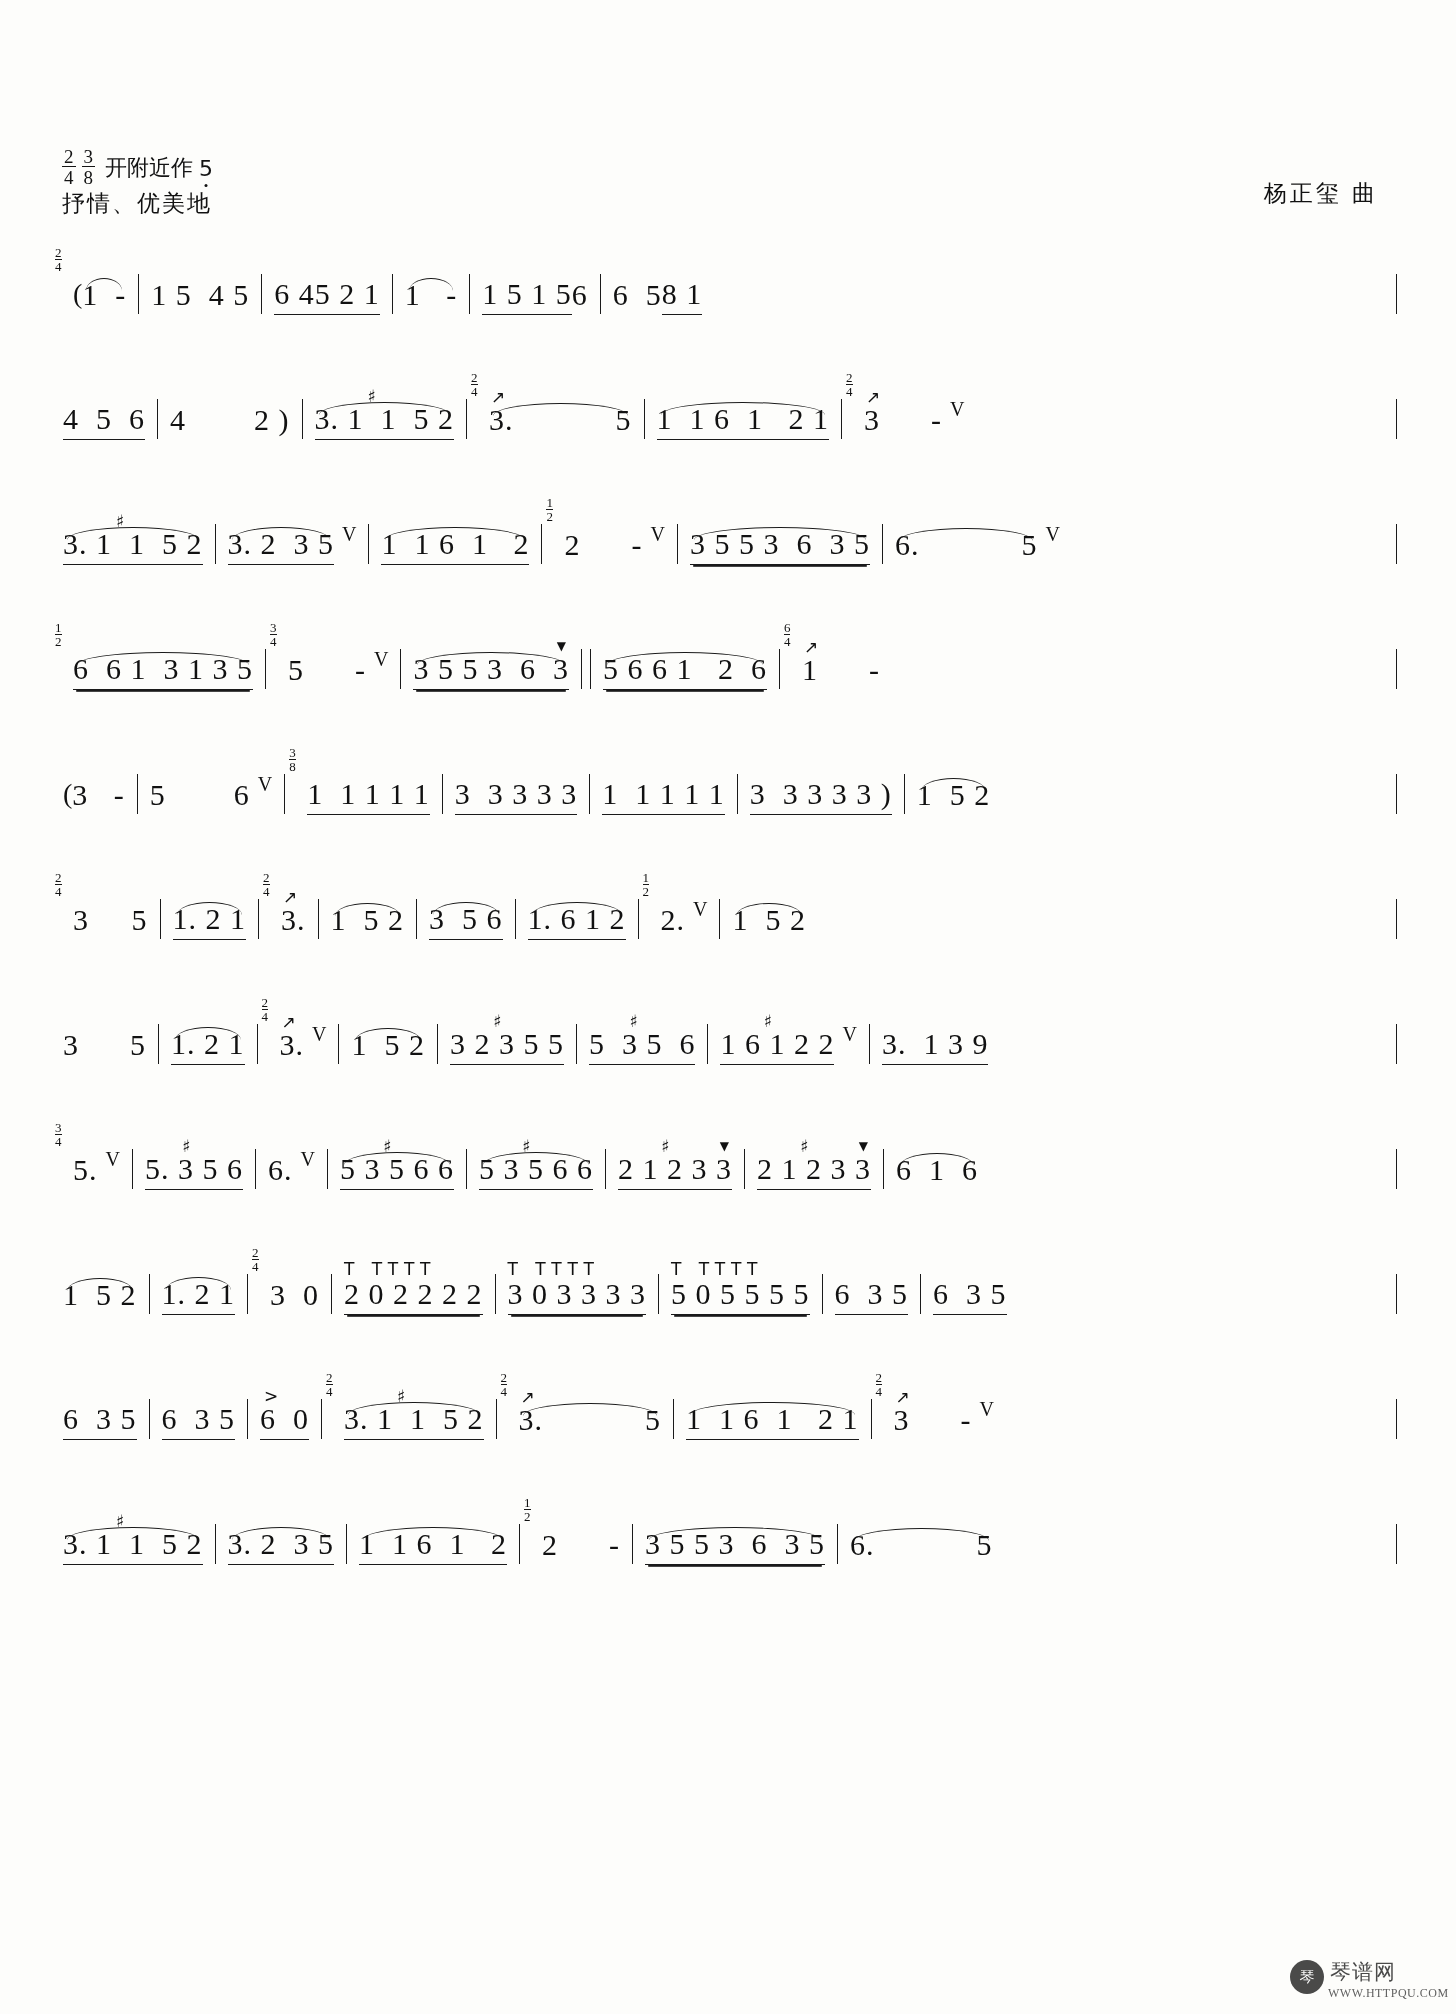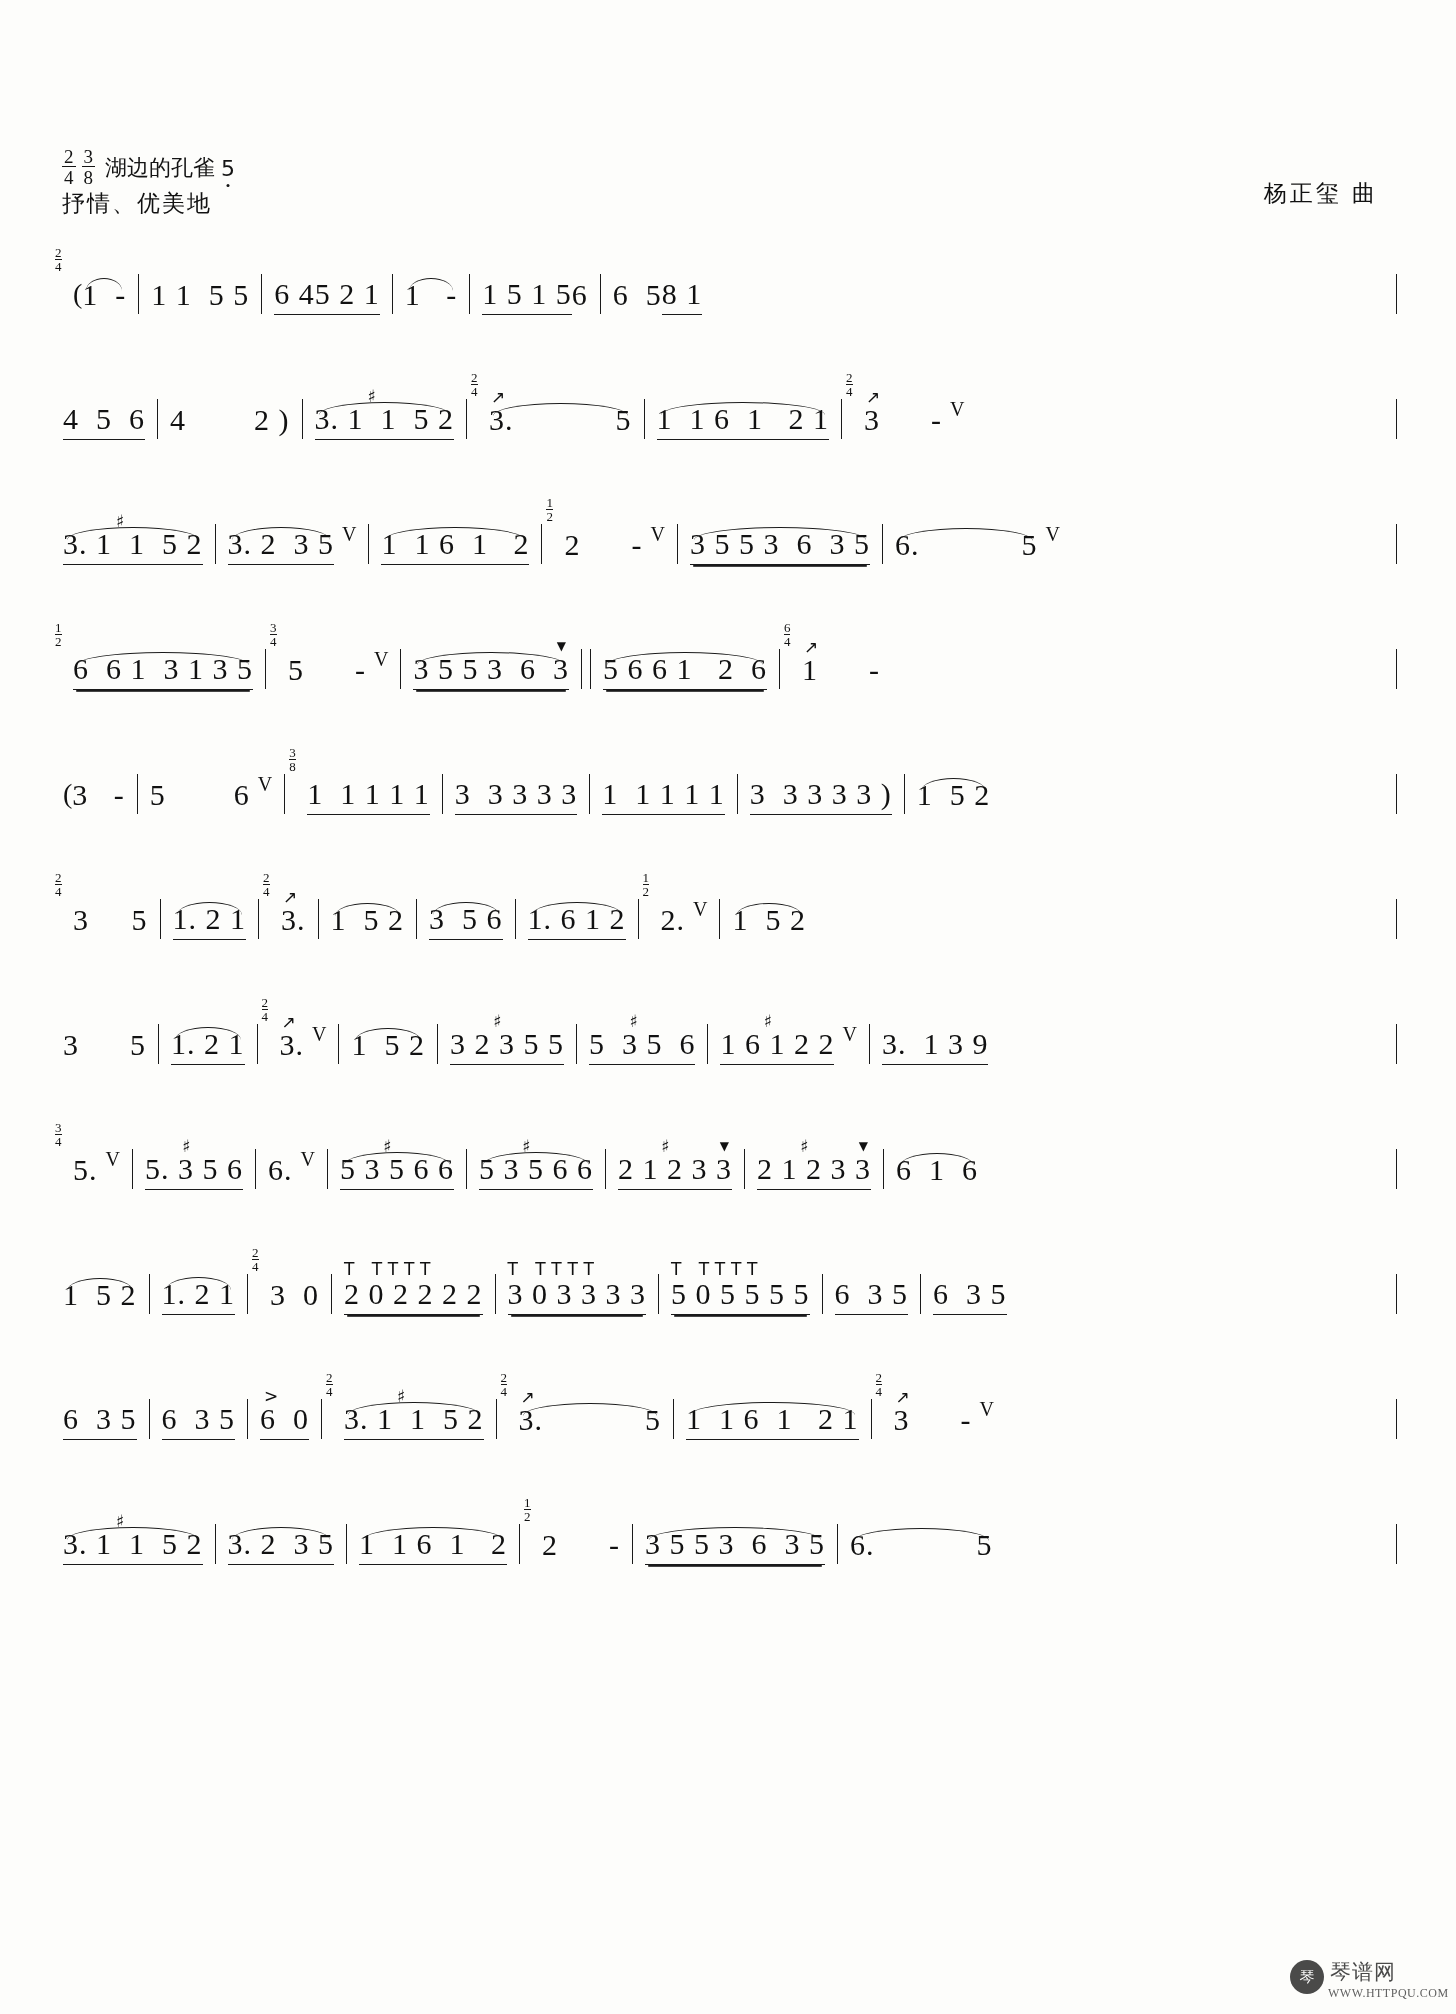--- a/index.html
+++ b/index.html
@@ -199,40 +199,40 @@
 
   <div class="meta-left">
     <span class="frac">
       <span class="num">2</span>
       <span class="den">4</span>
     </span>
     <span class="frac">
       <span class="num">3</span>
       <span class="den">8</span>
     </span>
-    <span class="keytext">湖边的孔雀</span>
+    <span class="keytext">开附近作</span>
     <span class="keynote">5</span>
   </div>
 
   <div class="expr">抒情、优美地</div>
   <div class="composer">杨正玺  曲</div>
 
   <div id="staves">
       <div class="stave" style="top: 248px;">
         <div class="measure" style="padding-left: 18px;">
           <span class="sym">(</span>
           <span class="small-frac">
             <span class="num">2</span>
             <span class="den">4</span>
           </span>
           <span class="notes" style="position: relative;">1  -<span class="tie" style="left: 4px; right: 4px; top: -2px;"></span></span>
         </div>
         <span class="barline"></span>
         <div class="measure">
-          <span class="notes">1 1  5 5</span>
+          <span class="notes">1 5  4 5</span>
         </div>
         <span class="barline"></span>
         <div class="measure">
           <span class="notes u1">6 4</span>
           <span class="notes u1">5 2 1</span>
         </div>
         <span class="barline"></span>
         <div class="measure">
           <span class="notes" style="position: relative;">1   -<span class="tie" style="left: 4px; right: 4px; top: -2px;"></span></span>
         </div>

